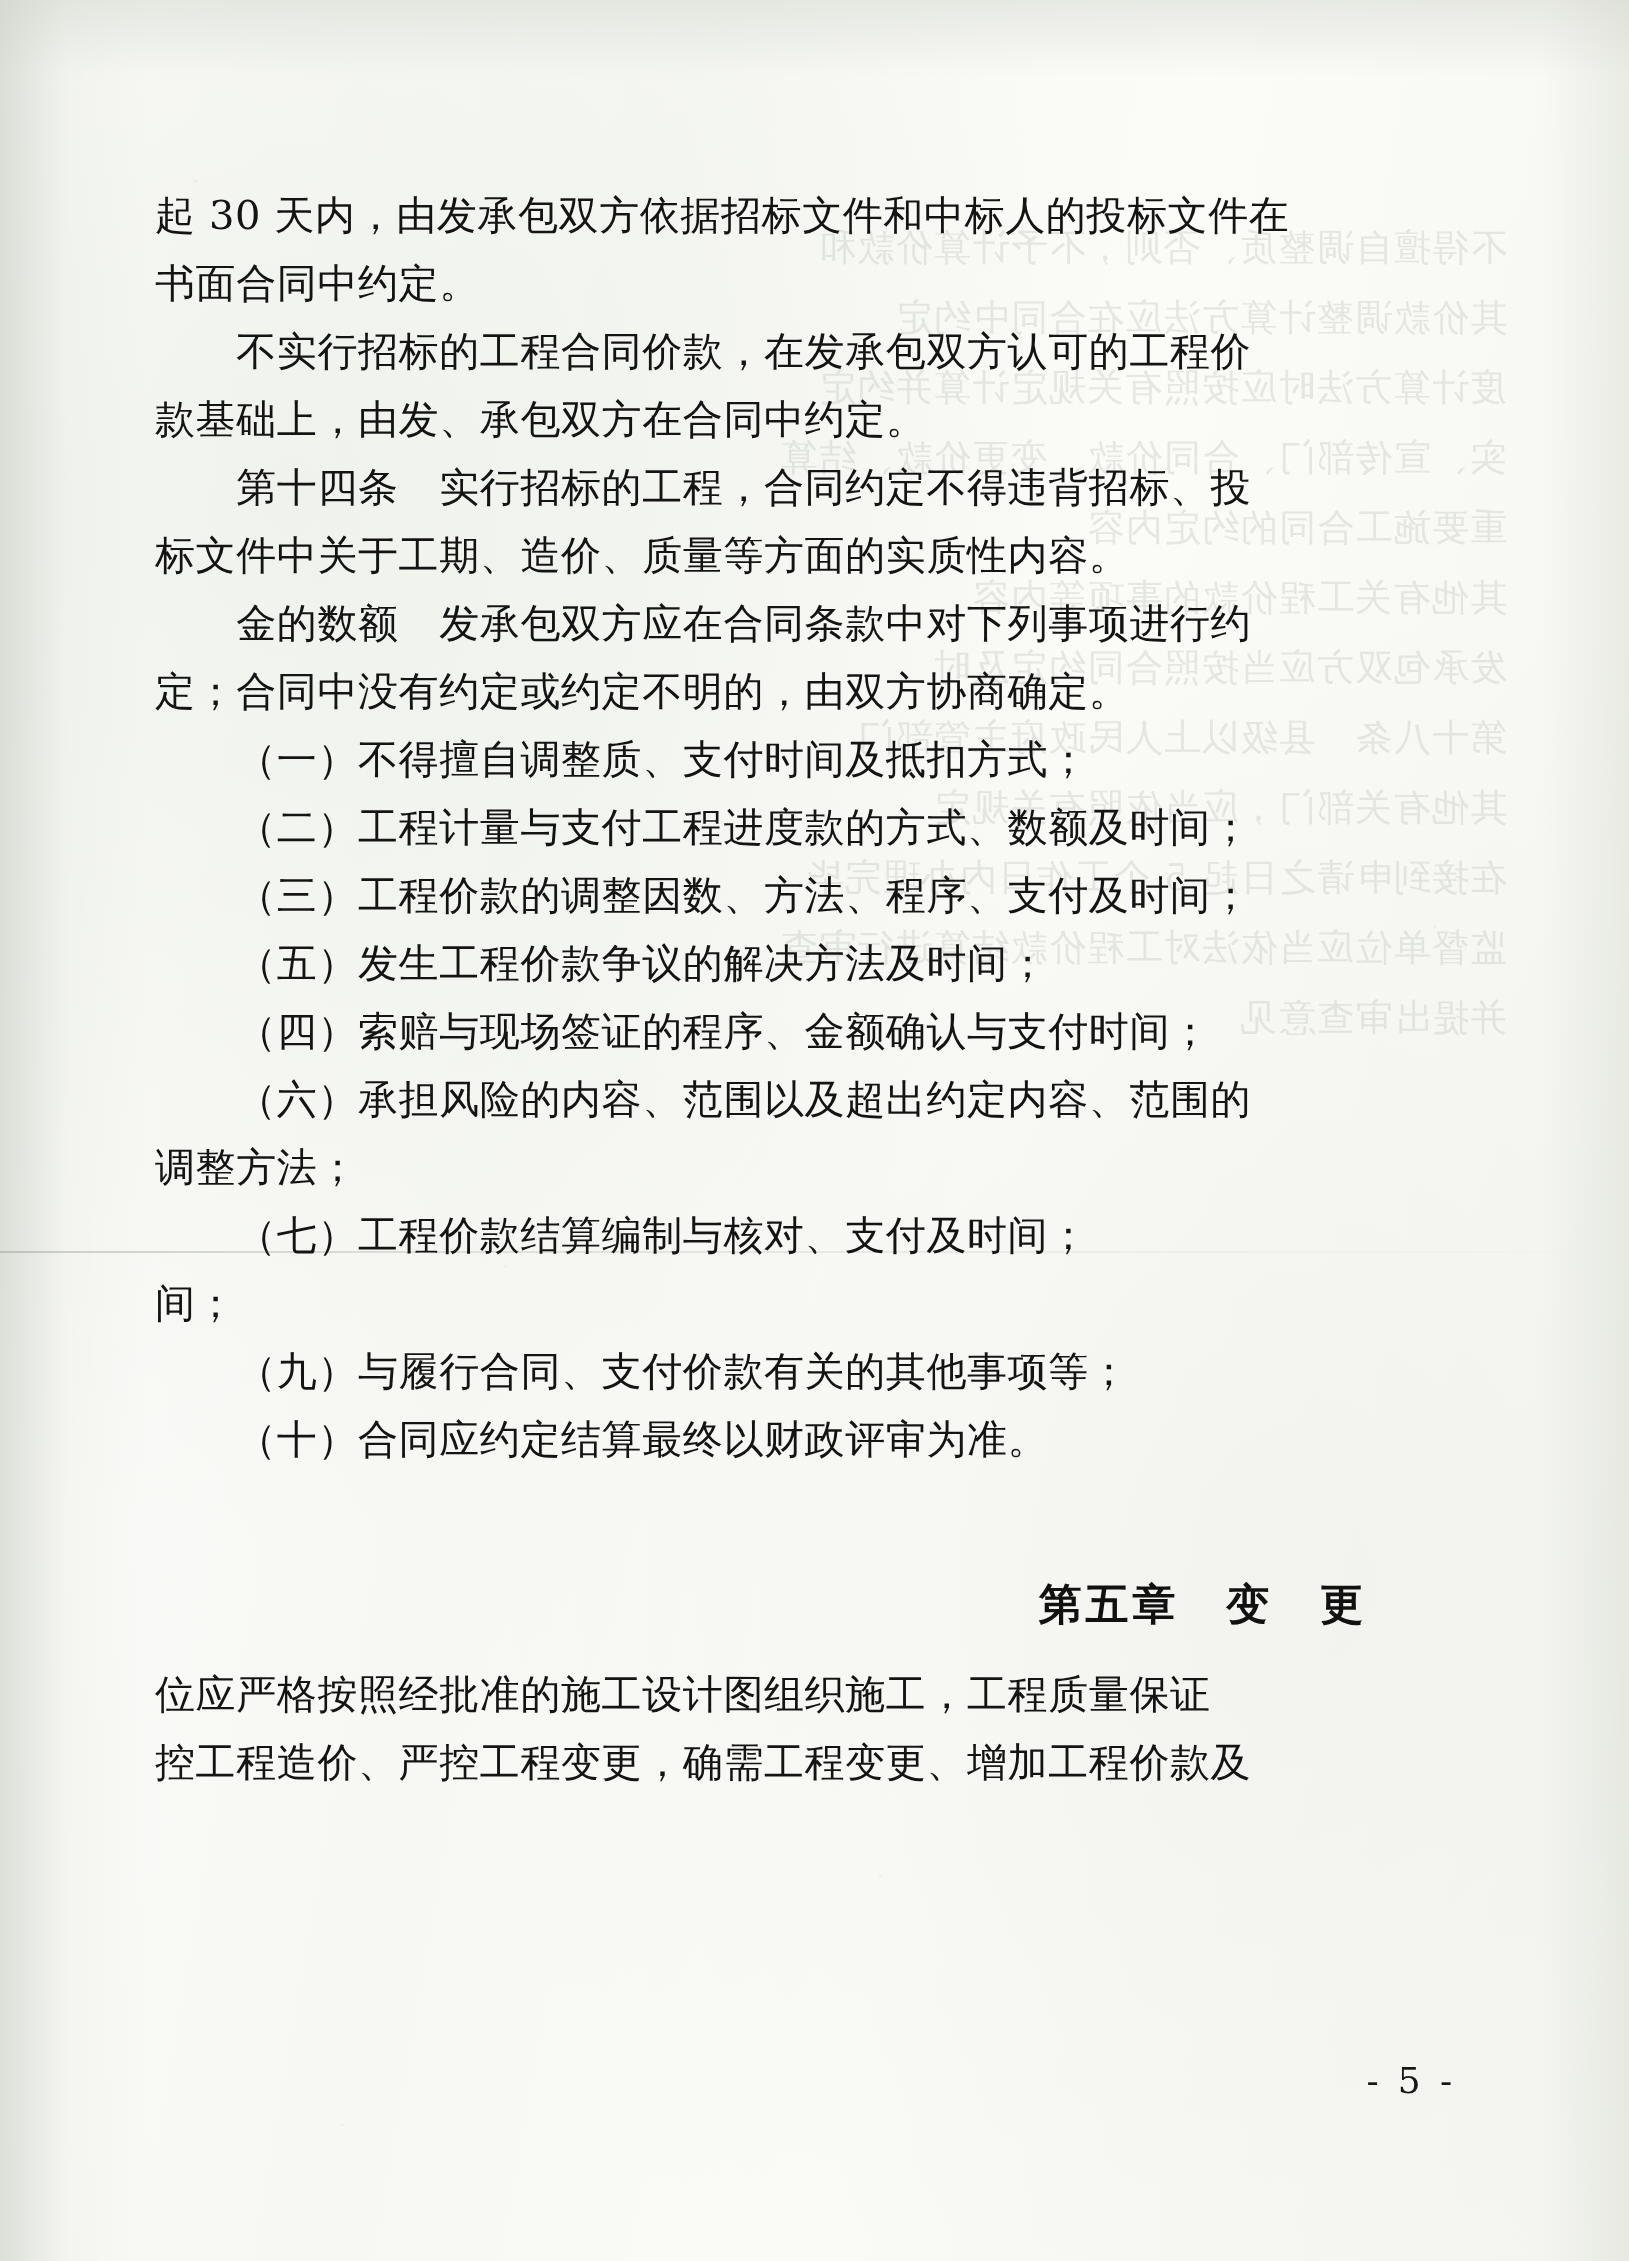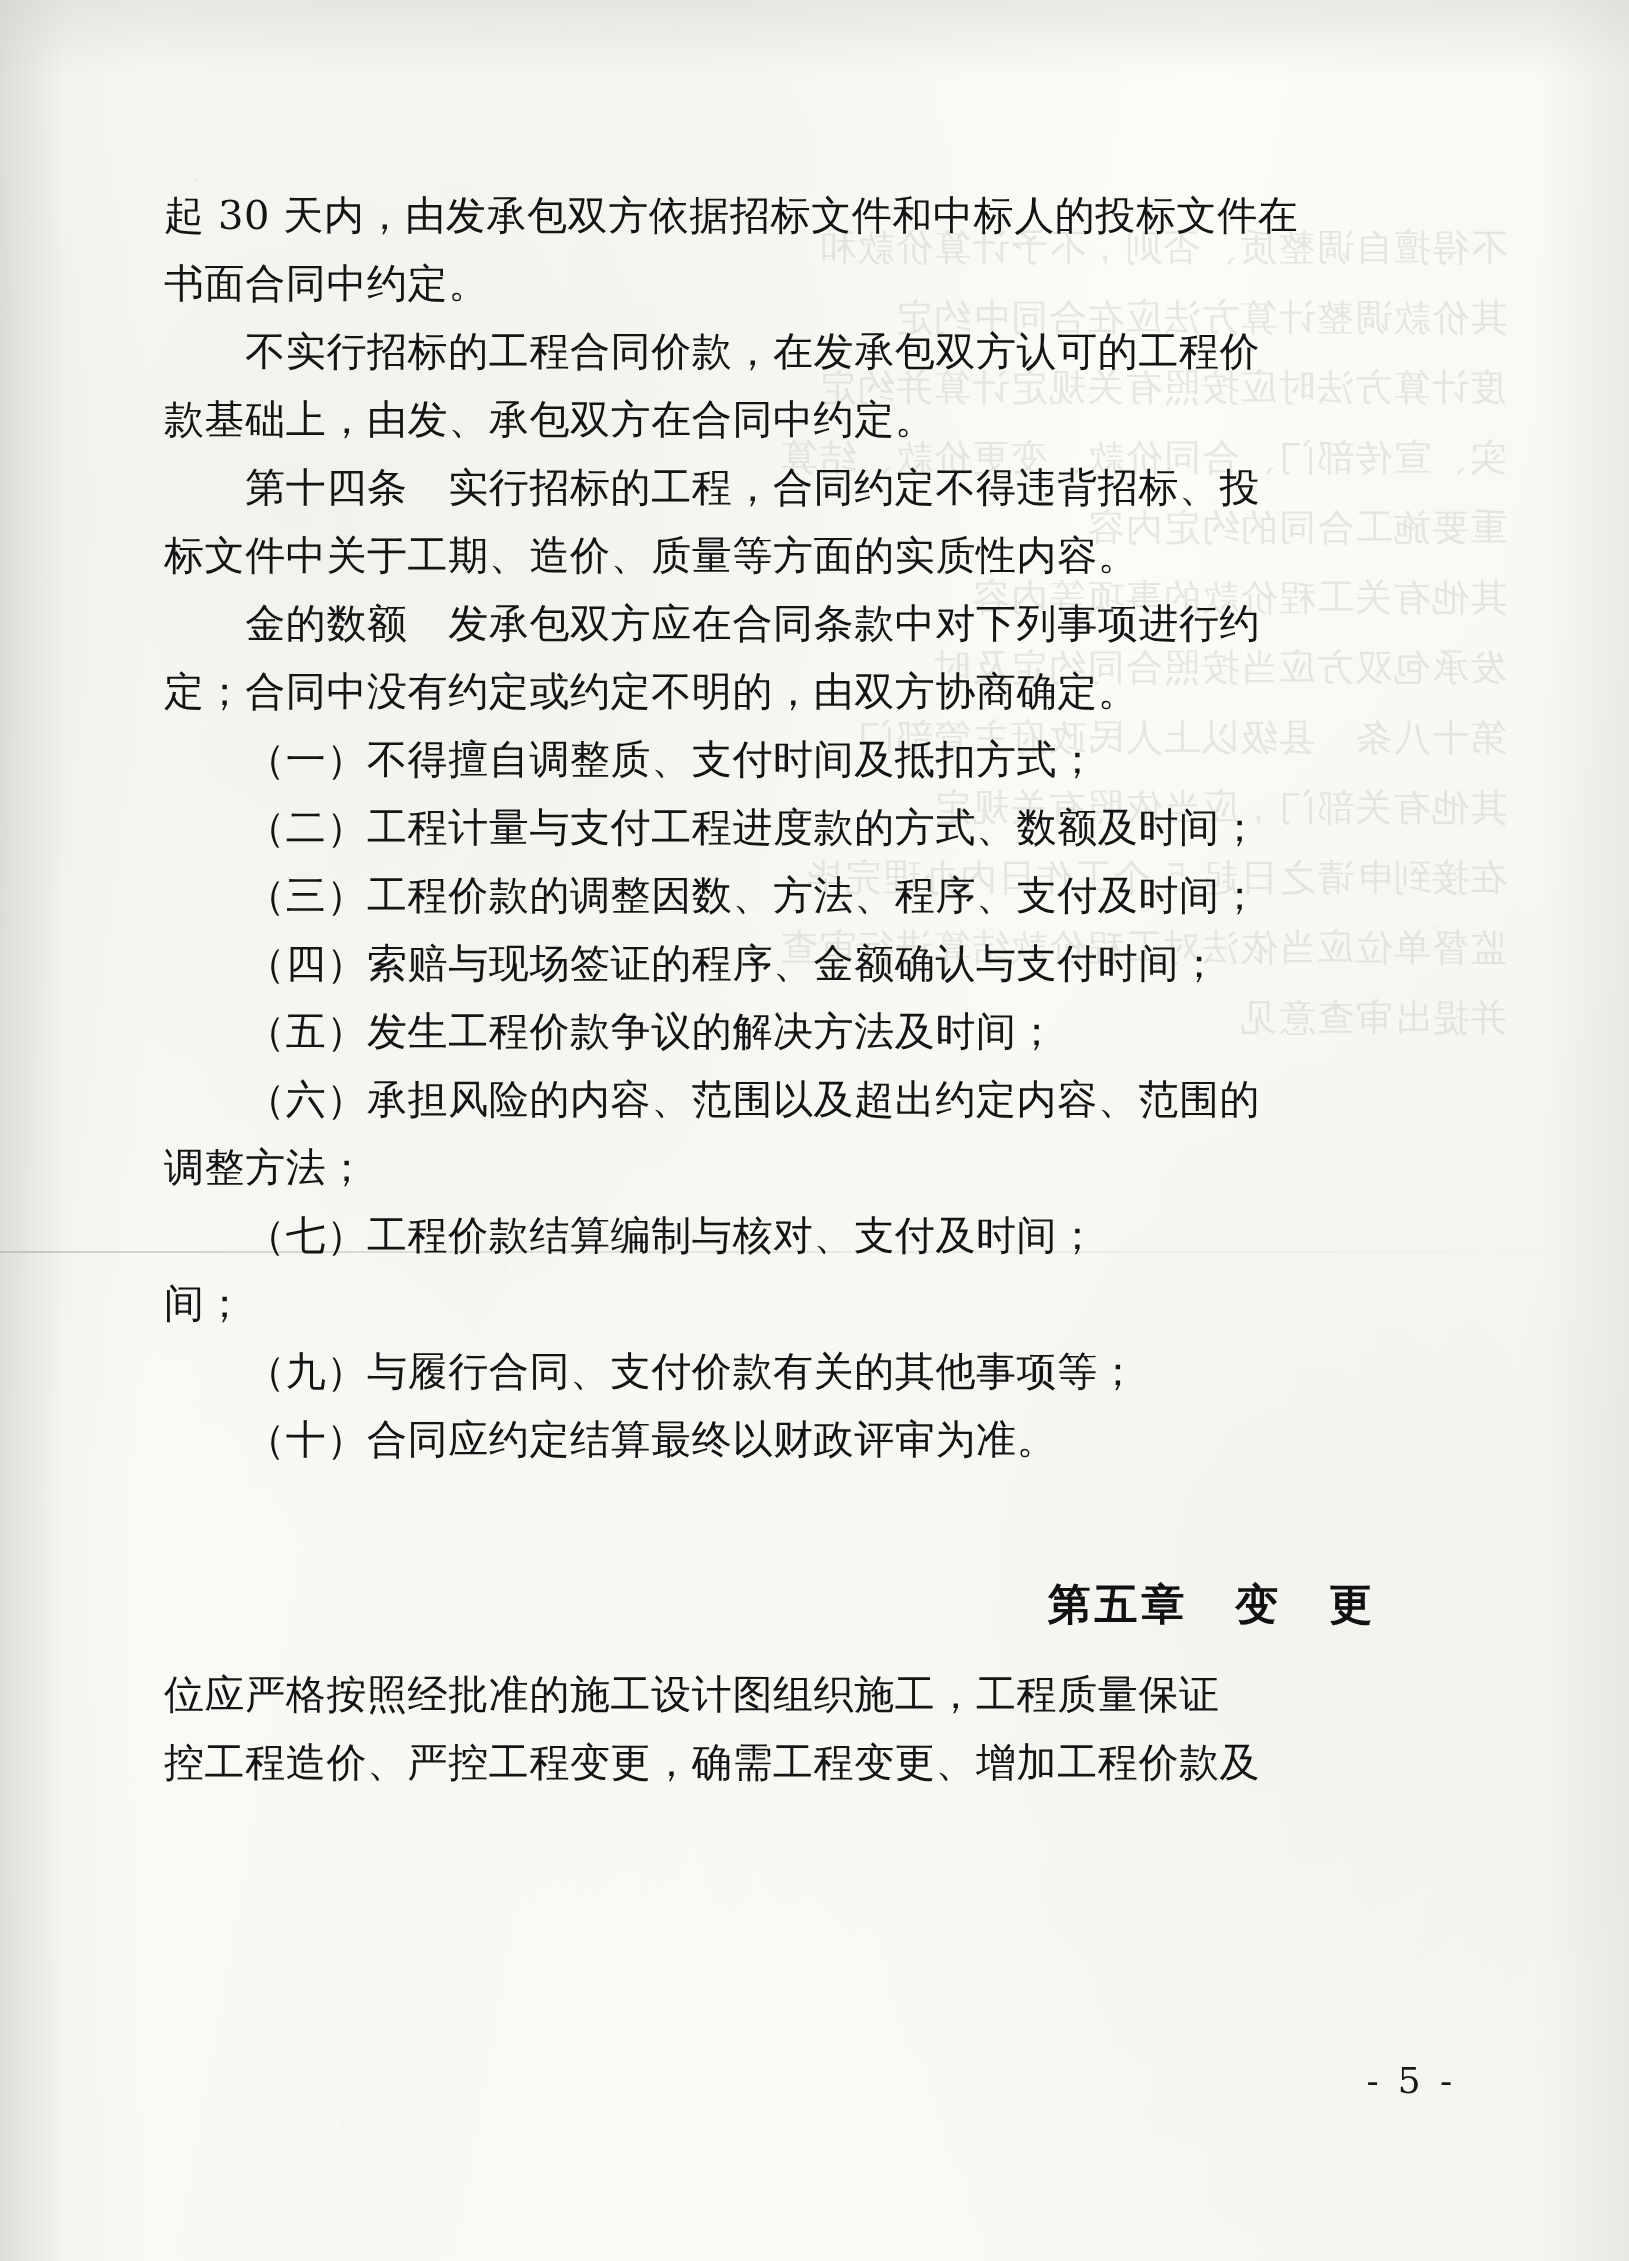--- a/index.html
+++ b/index.html
@@ -77,21 +77,21 @@
     position: absolute;
     left: 0;
     right: 0;
     top: 1251px;
     height: 1.9px;
     background: linear-gradient(90deg, rgba(150,155,145,0.45) 0%, rgba(170,175,165,0.30) 30%, rgba(190,194,185,0.16) 70%, rgba(255,255,255,0) 100%);
     pointer-events: none;
   }
   .content {
     position: absolute;
-    left: 164px;
+    left: 155px;
     top: 181px;
     width: 1212px;
     z-index: 3;
   }
   p.line {
     margin: 0;
     font-size: 40px;
     line-height: 68px;
     color: #141414;
     letter-spacing: 0.6px;
@@ -150,22 +150,22 @@
     <p class="line">书面合同中约定。</p>
     <p class="line">　　不实行招标的工程合同价款，在发承包双方认可的工程价</p>
     <p class="line">款基础上，由发、承包双方在合同中约定。</p>
     <p class="line">　　第十四条　实行招标的工程，合同约定不得违背招标、投</p>
     <p class="line">标文件中关于工期、造价、质量等方面的实质性内容。</p>
     <p class="line">　　金的数额　发承包双方应在合同条款中对下列事项进行约</p>
     <p class="line">定；合同中没有约定或约定不明的，由双方协商确定。</p>
     <p class="line">　　（一）不得擅自调整质、支付时间及抵扣方式；</p>
     <p class="line">　　（二）工程计量与支付工程进度款的方式、数额及时间；</p>
     <p class="line">　　（三）工程价款的调整因数、方法、程序、支付及时间；</p>
+    <p class="line">　　（五）发生工程价款争议的解决方法及时间；</p>
     <p class="line">　　（四）索赔与现场签证的程序、金额确认与支付时间；</p>
-    <p class="line">　　（五）发生工程价款争议的解决方法及时间；</p>
     <p class="line">　　（六）承担风险的内容、范围以及超出约定内容、范围的</p>
     <p class="line">调整方法；</p>
     <p class="line">　　（七）工程价款结算编制与核对、支付及时间；</p>
     <p class="line">间；</p>
     <p class="line">　　（九）与履行合同、支付价款有关的其他事项等；</p>
     <p class="line">　　（十）合同应约定结算最终以财政评审为准。</p>
 
     <h2 class="chapter">第五章　变　更</h2>
     <div class="spacer-sm"></div>
 

